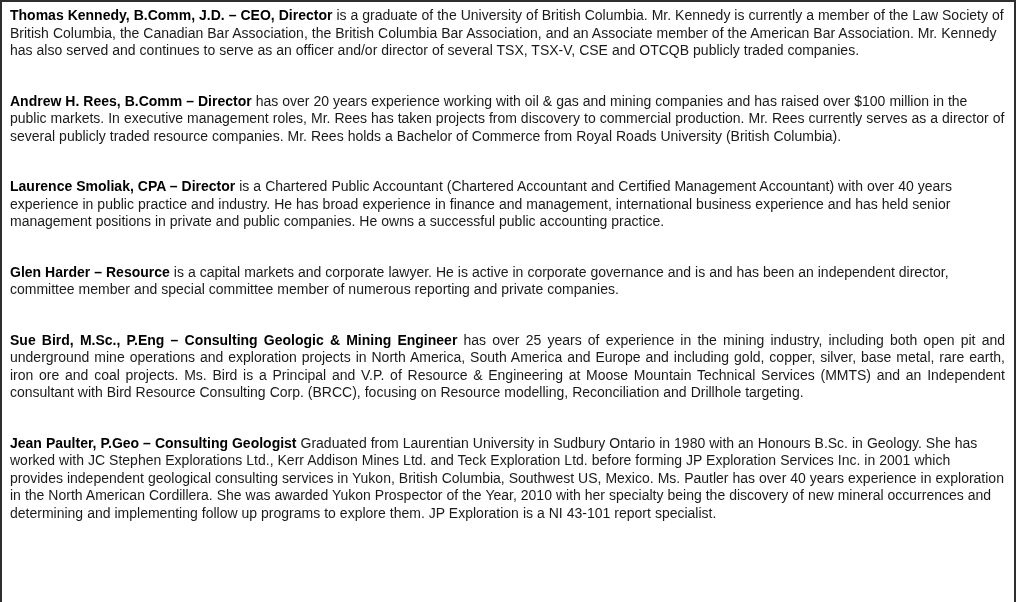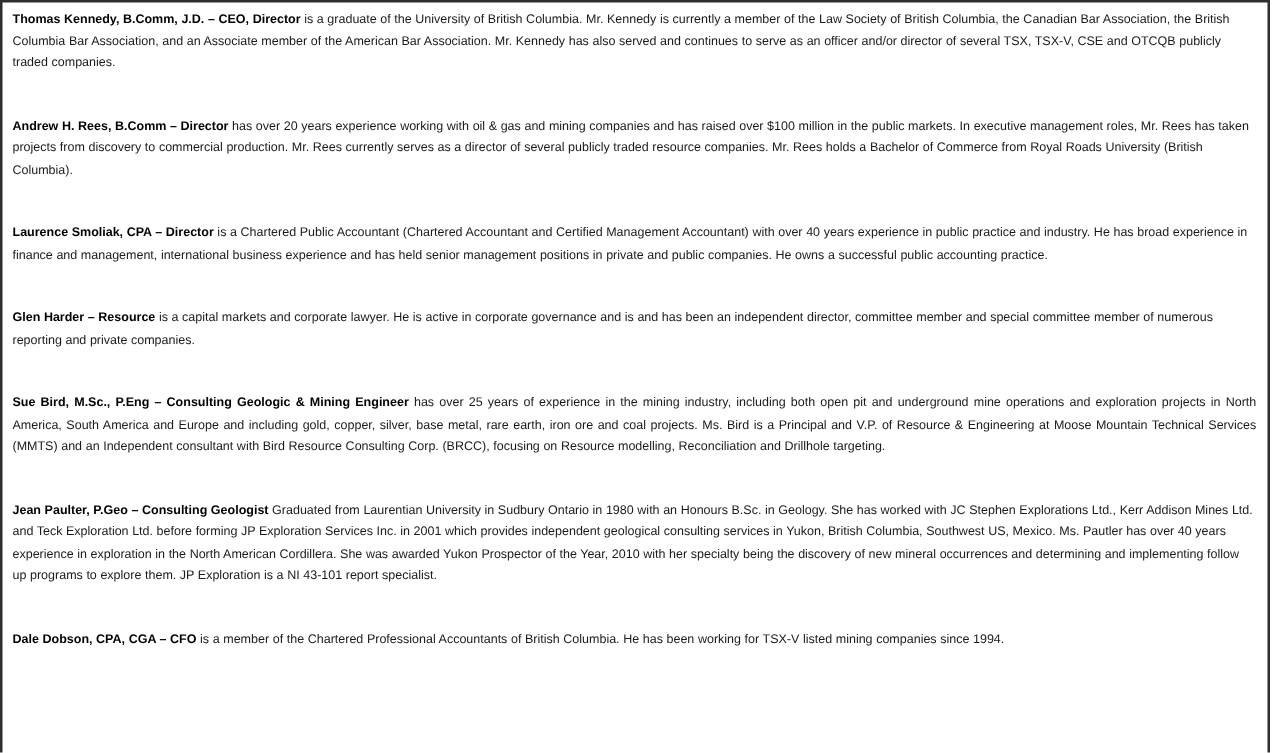--- a/index.html
+++ b/index.html
@@ -17,21 +17,21 @@
     box-sizing: border-box;
     width: 1016px;
     height: 610px; 
     border: 2px solid #2e2e2e;
     border-bottom: 2px solid #2e2e2e;
     background: #ffffff;
     padding: 5px 9px 0 8px;
   }
   .bio {
     margin: 0 0 33px 0;
-    font-size: 10px;
+    font-size: 14px;
     line-height: 17.5px;
     color: #1a1a1a;
     text-align: left;
     word-spacing: 0.1px;
   }
   .bio.justified {
     text-align: justify;
   }
   .bio strong {
     font-weight: bold;
@@ -51,15 +51,14 @@
   <p class="bio"><strong>Andrew H. Rees, B.Comm – Director</strong><span> has over 20 years experience working with oil &amp; gas and mining companies and has raised over $100 million in the public markets. In executive management roles, Mr. Rees  has taken projects from discovery to commercial production.  Mr. Rees currently serves as a director of several publicly traded resource companies.   Mr. Rees holds a Bachelor of Commerce from Royal Roads University (British Columbia).</span></p>
 
   <p class="bio"><strong>Laurence Smoliak, CPA – Director</strong><span> is a Chartered Public Accountant (Chartered Accountant and Certified Management Accountant) with over 40 years experience in public practice and industry. He has broad experience in finance and management, international business experience and has held senior management positions in private and public companies.  He owns a successful public accounting practice.</span></p>
 
   <p class="bio"><strong>Glen Harder – Resource</strong><span>  is a capital markets and corporate lawyer. He is active in corporate governance and is and has been an independent director, committee member and special committee member of numerous reporting and private companies.</span></p>
 
   <p class="bio justified"><strong>Sue Bird, M.Sc., P.Eng – Consulting Geologic &amp; Mining  Engineer</strong><span> has over 25 years of experience in the mining industry, including both open pit and underground mine operations and exploration projects in North America, South America and Europe and including gold, copper, silver, base metal, rare earth, iron ore and coal projects. Ms. Bird is a Principal and V.P. of Resource &amp; Engineering at Moose Mountain Technical Services (MMTS) and an Independent consultant with Bird Resource Consulting Corp. (BRCC), focusing on Resource modelling, Reconciliation and Drillhole targeting.</span></p>
 
   <p class="bio"><strong>Jean Paulter, P.Geo – Consulting Geologist</strong><span> Graduated from Laurentian University in Sudbury Ontario in 1980 with an Honours B.Sc. in Geology. She has worked with JC Stephen Explorations Ltd., Kerr Addison Mines Ltd. and Teck Exploration Ltd. before forming JP Exploration Services Inc. in 2001 which provides independent geological consulting services in Yukon, British Columbia, Southwest US, Mexico. Ms. Pautler has over 40 years experience in exploration in the North American Cordillera. She was awarded Yukon Prospector of the Year, 2010 with her specialty being the discovery of new mineral occurrences and determining and implementing follow up programs to explore them. JP Exploration is a NI 43-101 report specialist.</span></p>
 
-  <p class="bio"><strong>Dale Dobson, CPA, CGA – CFO</strong><span> is a member of the Chartered Professional Accountants of British Columbia. He has been working for TSX-V listed mining companies since 1994.</span></p>
 
 </div>
 
 </body></html>

